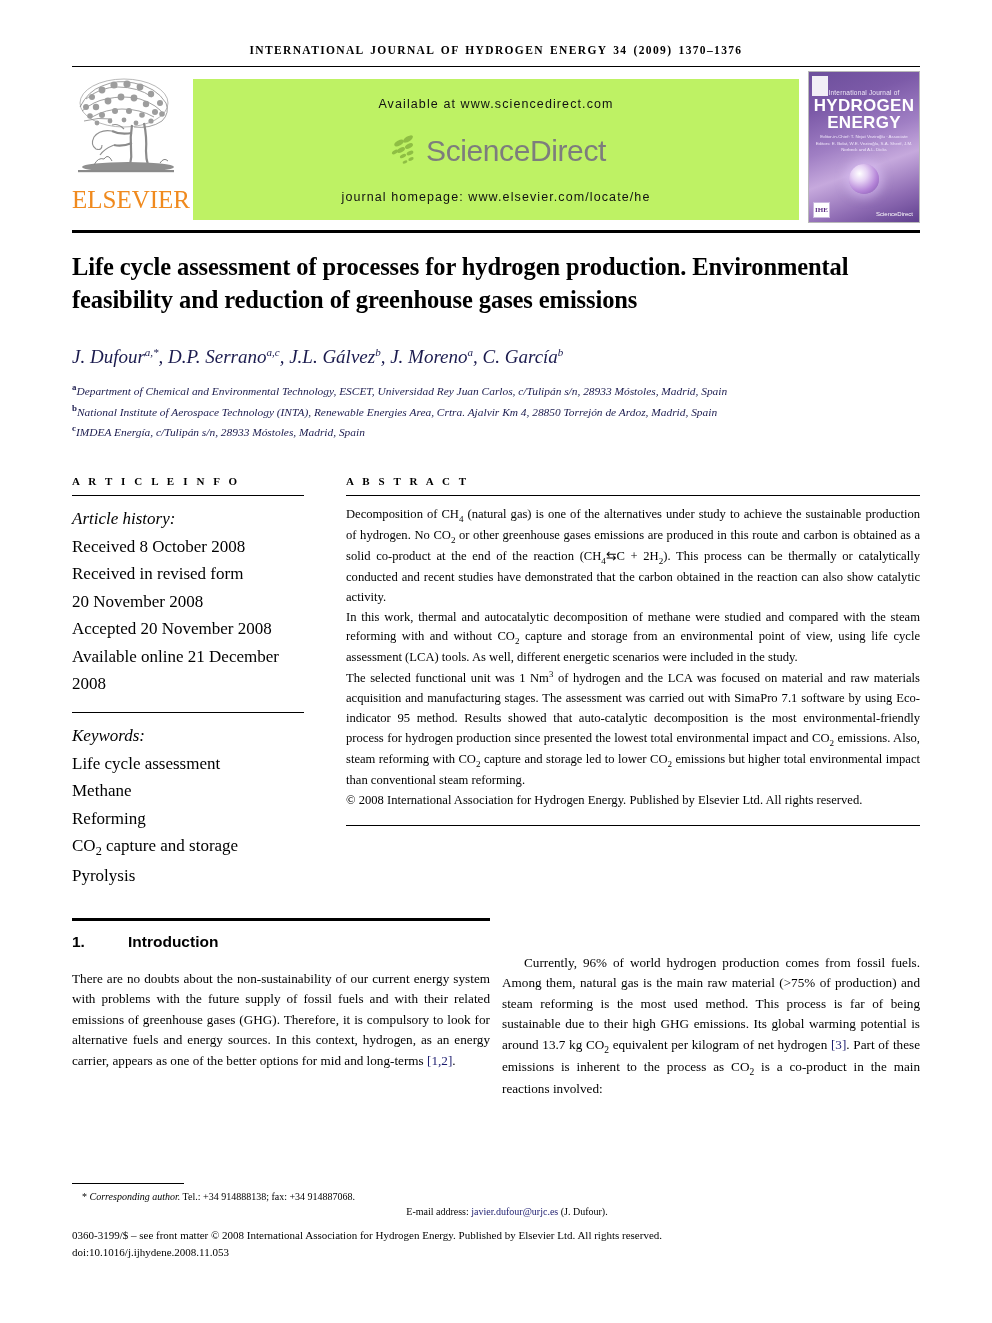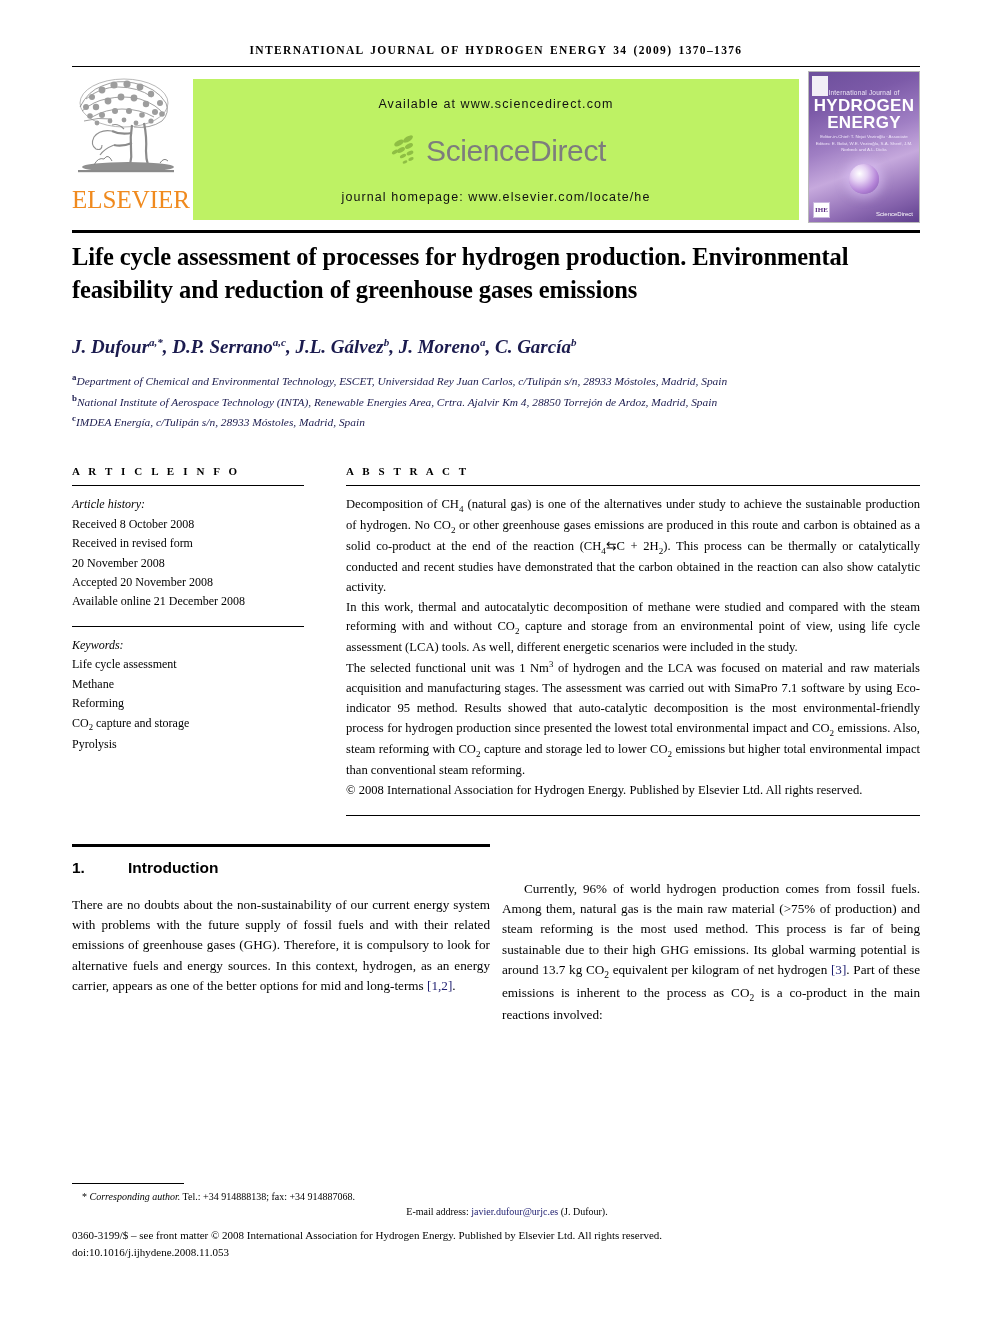--- a/index.html
+++ b/index.html
@@ -173,29 +173,29 @@
     border-top: 3.2px solid #000;
     margin-top: 4px;
   }
 
   
   .title {
     font-family: "Liberation Serif", serif;
     font-weight: bold;
     font-size: 24.5px;
     line-height: 1.33;
-    margin-top: 8px;
+    margin-top: 18px;
     letter-spacing: -0.1px;
   }
 
   
   .authors {
     font-family: "Liberation Serif", serif;
     font-style: italic;
-    font-weight: bold;
+    font-weight: normal;
     font-size: 19px;
     color: #1b1b4e;
     margin-top: 30px;
     letter-spacing: 0px;
   }
   .authors sup { font-size: 0.58em; font-style: italic; vertical-align: super; }
 
   .affils {
     margin-top: 12px;
     font-family: "Liberation Serif", serif;
@@ -229,21 +229,21 @@
     margin-top: 8px;
     margin-bottom: 9px;
   }
   .hr-thin2 {
     border-top: 1.2px solid #000;
     margin-top: 14px;
     margin-bottom: 9px;
   }
   .info-body {
     font-family: "Liberation Serif", serif;
-    font-size: 12px;
+    font-size: 17px;
     line-height: 1.62;
   }
   .info-body .it { font-style: italic; }
 
   .abs-body {
     font-family: "Liberation Serif", serif;
     font-size: 12.6px;
     line-height: 1.58;
     text-align: justify;
   }

